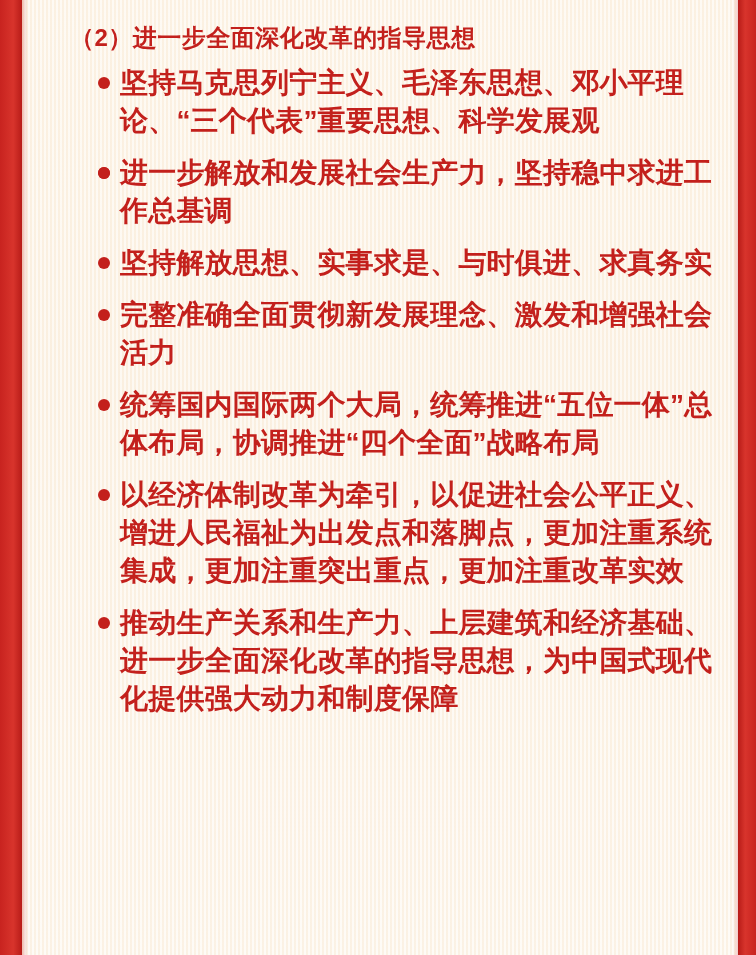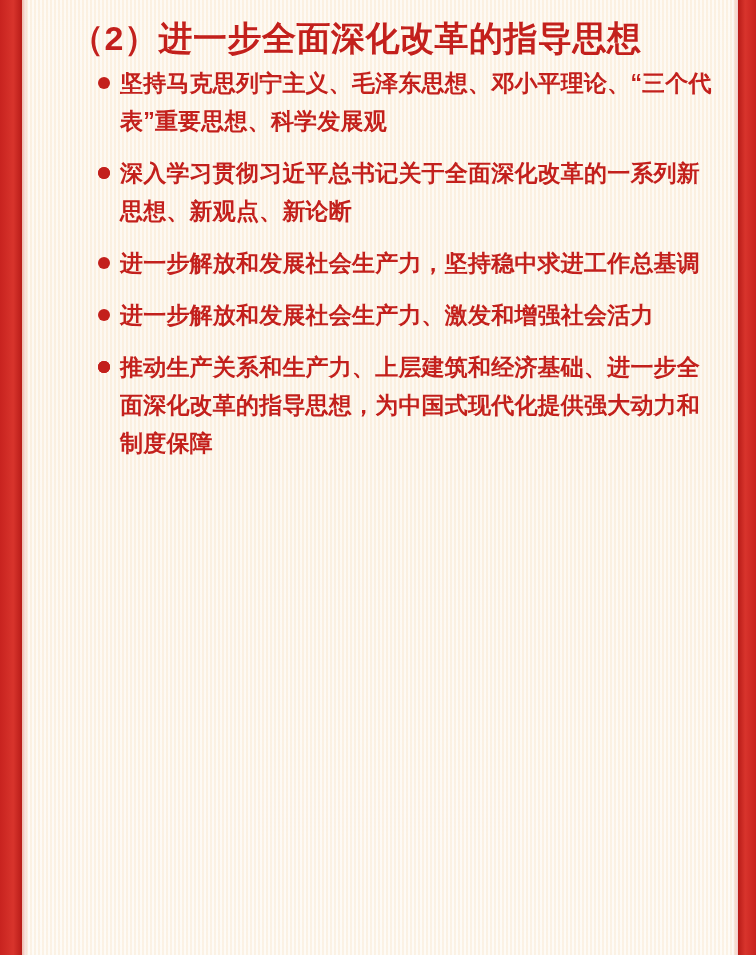--- a/index.html
+++ b/index.html
@@ -67,38 +67,38 @@
     position: absolute;
     left: 34px;
     top: 0;
     width: 690px;
     height: 955px;
     box-sizing: border-box;
     padding: 10px 6px 0 0;
   }
   .section-title {
     color: #c3201c;
-    font-size: 34px;
+    font-size: 24px;
     font-weight: bold;
     line-height: 40px;
     letter-spacing: 0.5px;
     margin: 8px 0 6px 36px;
     white-space: nowrap;
   }
   .bullet-list {
     list-style: none;
     margin: 0;
     padding: 0;
   }
   .bullet-item {
     position: relative;
     margin: 0 0 14px 0;
     padding-left: 86px;
     color: #c3201c;
-    font-size: 23px;
+    font-size: 28px;
     font-weight: bold;
     line-height: 38px;
     letter-spacing: 0.2px;
   }
   .bullet-dot {
     position: absolute;
     left: 64px;
     top: 13px;
     width: 12px;
     height: 12px;
@@ -126,35 +126,37 @@
     <ul class="bullet-list">
       <li class="bullet-item">
         <span class="bullet-dot"></span>
         <span class="bullet-text">坚持马克思列宁主义、毛泽东思想、邓小平理论、“三个代表”重要思想、科学发展观</span>
       </li>
       <li class="bullet-item">
         <span class="bullet-dot"></span>
       </li>
       <li class="bullet-item">
         <span class="bullet-dot"></span>
-        <span class="bullet-text">深入学习贯彻习近平总书记关于全面深化改革的一系列新思想、新观点、新论断</span>
-      </li>
-      <li class="bullet-item">
-        <span class="bullet-dot"></span>
         <span class="bullet-text">进一步解放和发展社会生产力，坚持稳中求进工作总基调</span>
       </li>
       <li class="bullet-item">
         <span class="bullet-dot"></span>
-        <span class="bullet-text">进一步解放和发展社会生产力、激发和增强社会活力</span>
+        <span class="bullet-text">坚持解放思想、实事求是、与时俱进、求真务实</span>
       </li>
       <li class="bullet-item">
         <span class="bullet-dot"></span>
+        <span class="bullet-text">完整准确全面贯彻新发展理念、激发和增强社会活力</span>
       </li>
       <li class="bullet-item">
         <span class="bullet-dot"></span>
+        <span class="bullet-text">统筹国内国际两个大局，统筹推进“五位一体”总体布局，协调推进“四个全面”战略布局</span>
+      </li>
+      <li class="bullet-item">
+        <span class="bullet-dot"></span>
+        <span class="bullet-text">以经济体制改革为牵引，以促进社会公平正义、增进人民福祉为出发点和落脚点，更加注重系统集成，更加注重突出重点，更加注重改革实效</span>
       </li>
       <li class="bullet-item">
         <span class="bullet-dot"></span>
         <span class="bullet-text">推动生产关系和生产力、上层建筑和经济基础、进一步全面深化改革的指导思想，为中国式现代化提供强大动力和制度保障</span>
       </li>
     </ul>
 
   </div>
 </div>
 

